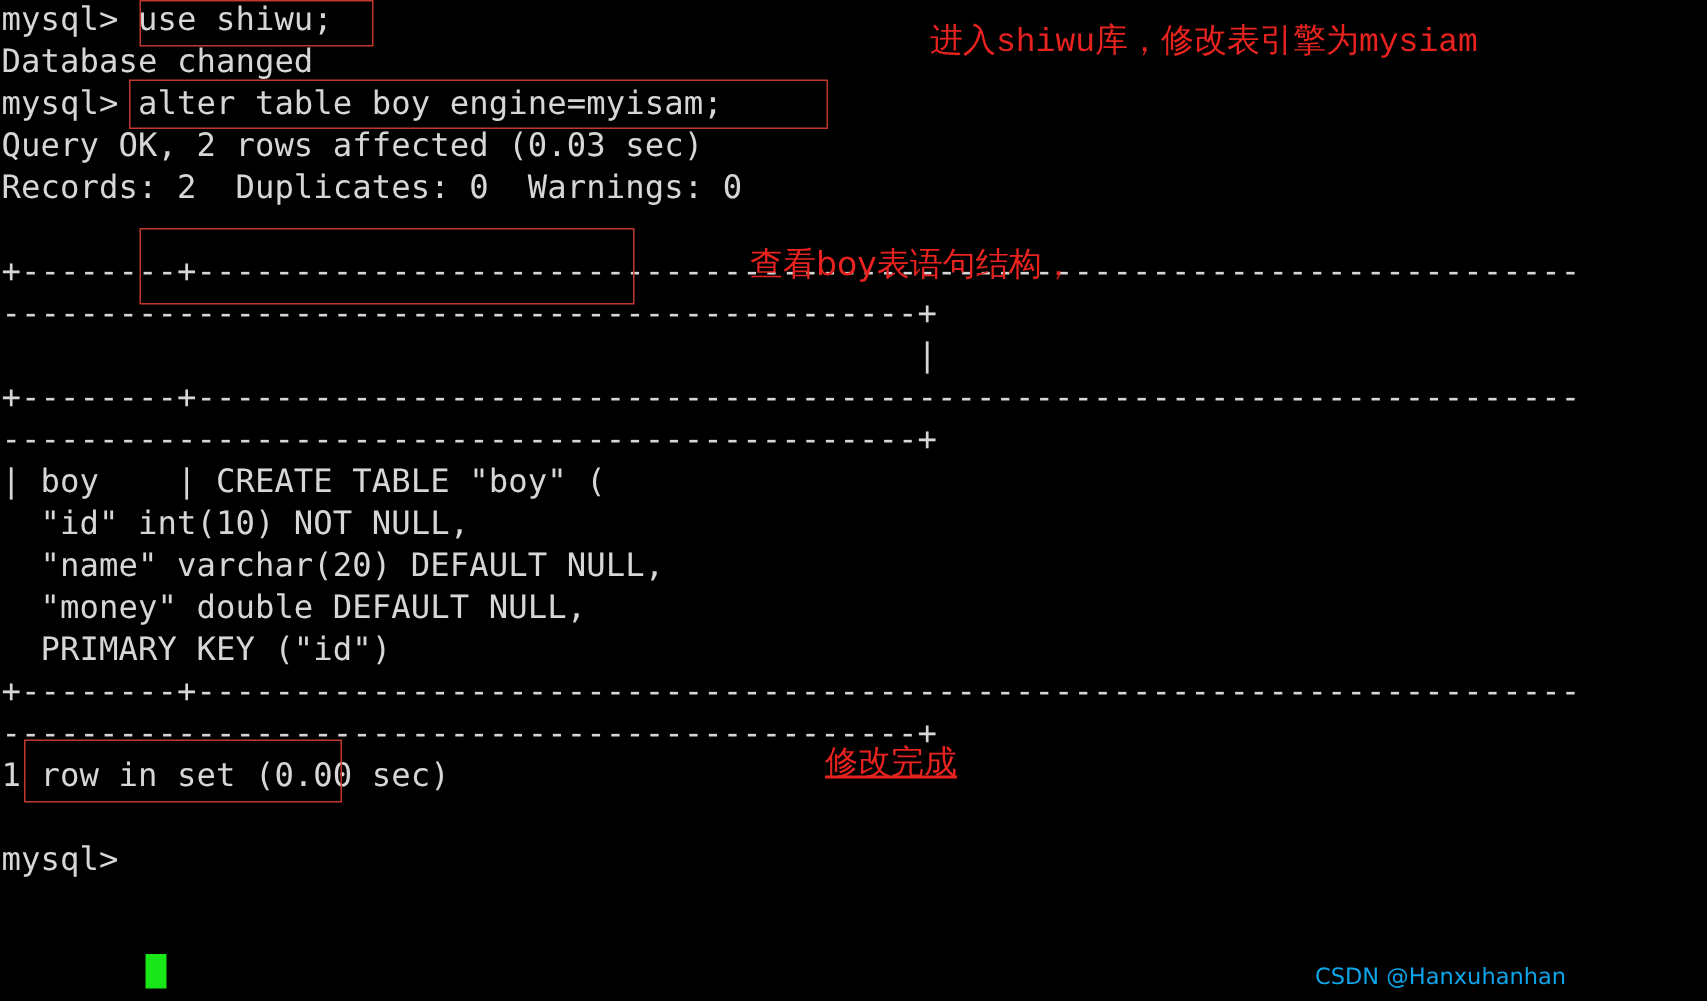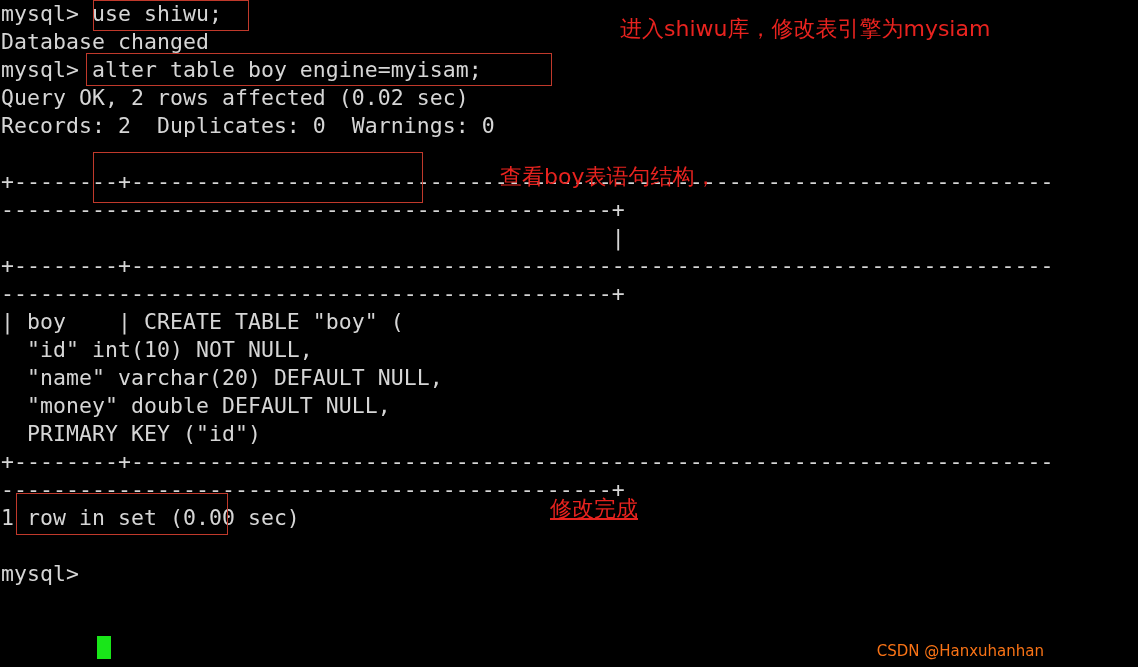--- a/index.html
+++ b/index.html
@@ -57,36 +57,36 @@
   .cursor {
     position: absolute;
     background: #19e619;
     width: 14px;
     height: 23px;
   }
   .watermark {
     position: absolute;
     right: 10px;
     bottom: 7px;
-    color: #f97316;
+    color: #0ea5e9;
     font-family: "DejaVu Sans", "Liberation Sans", sans-serif;
     font-size: 15px;
     white-space: pre;
   }
 </style>
 </head>
 <body>
 
 <div id="screen">
 
   <div id="terminal">
       <div class="line">mysql&gt; use shiwu;</div>
       <div class="line">Database changed</div>
       <div class="line">mysql&gt; alter table boy engine=myisam;</div>
-      <div class="line">Query OK, 2 rows affected (0.02 sec)</div>
+      <div class="line">Query OK, 2 rows affected (0.03 sec)</div>
       <div class="line">Records: 2  Duplicates: 0  Warnings: 0</div>
       <div class="line blank"> </div>
       <div class="line">+--------+---------------------------------------------------------------------------------</div>
       <div class="line">-----------------------------------------------+</div>
       <div class="line">                                               |</div>
       <div class="line">+--------+---------------------------------------------------------------------------------</div>
       <div class="line">-----------------------------------------------+</div>
       <div class="line">| boy    | CREATE TABLE "boy" (</div>
       <div class="line">  "id" int(10) NOT NULL,</div>
       <div class="line">  "name" varchar(20) DEFAULT NULL,</div>
@@ -100,21 +100,21 @@
     </div>
 
   <div id="boxes-layer">
       <div class="redbox" style="left: 93px; top: 0px; width: 156px; height: 31px;"></div>
       <div class="redbox" style="left: 86px; top: 53px; width: 466px; height: 33px;"></div>
       <div class="redbox" style="left: 93px; top: 152px; width: 330px; height: 51px;"></div>
       <div class="redbox" style="left: 16px; top: 493px; width: 212px; height: 42px;"></div>
     </div>
 
   <div id="notes-layer">
-      <div class="annot" style="left: 620px; top: 15px;">进入shiwu库，修改表引擎为mysiam</div>
+      <div class="annot" style="left: 620px; top: 15px; font-family: Liberation Mono, monospace;">进入shiwu库，修改表引擎为mysiam</div>
       <div class="annot" style="left: 500px; top: 163px;">查看boy表语句结构，</div>
       <div class="annot" style="left: 550px; top: 495px; text-decoration: underline;">修改完成</div>
     </div>
 
   <div class="cursor" id="cursor" style="left: 97px; top: 636px; width: 14px; height: 23px; background: rgb(25, 230, 25);"></div>
 
   <div class="watermark">CSDN @Hanxuhanhan</div>
 
 </div>
 

